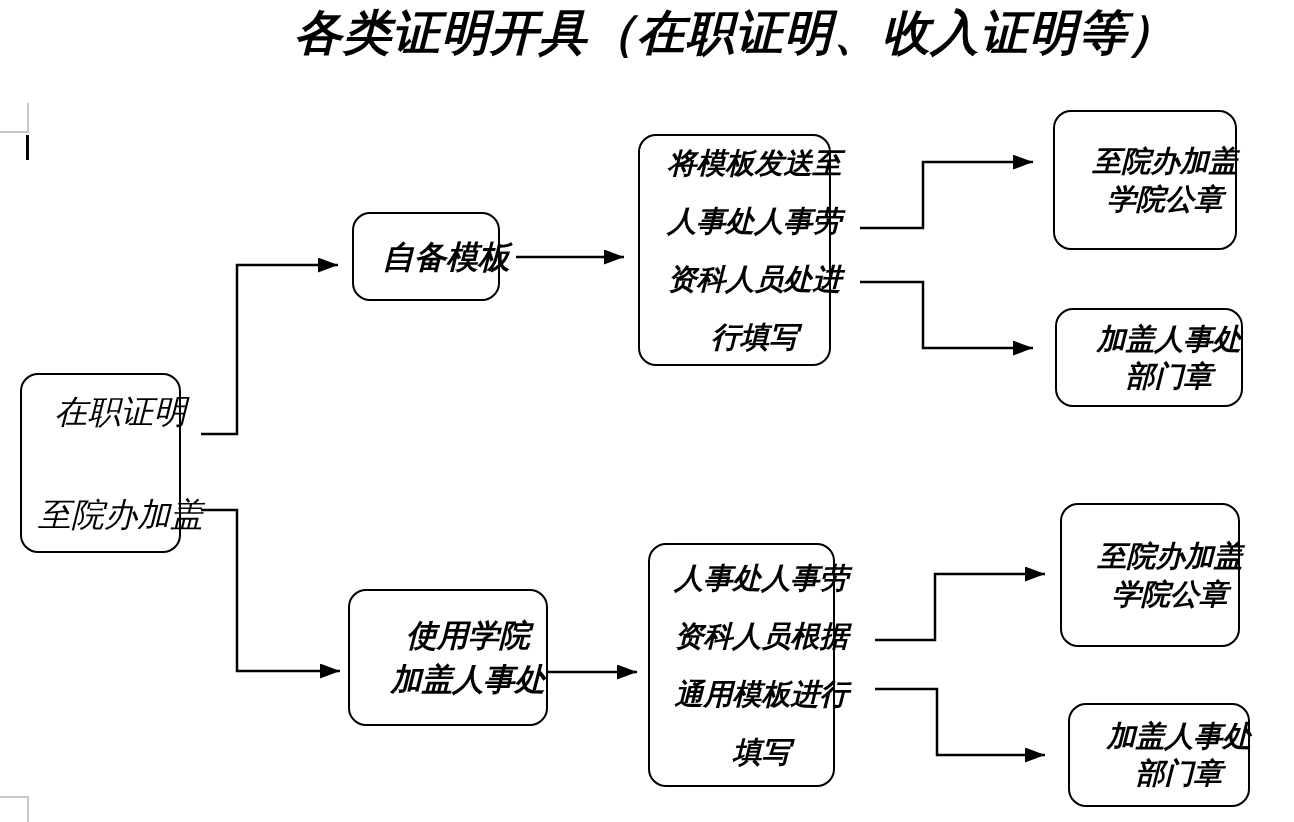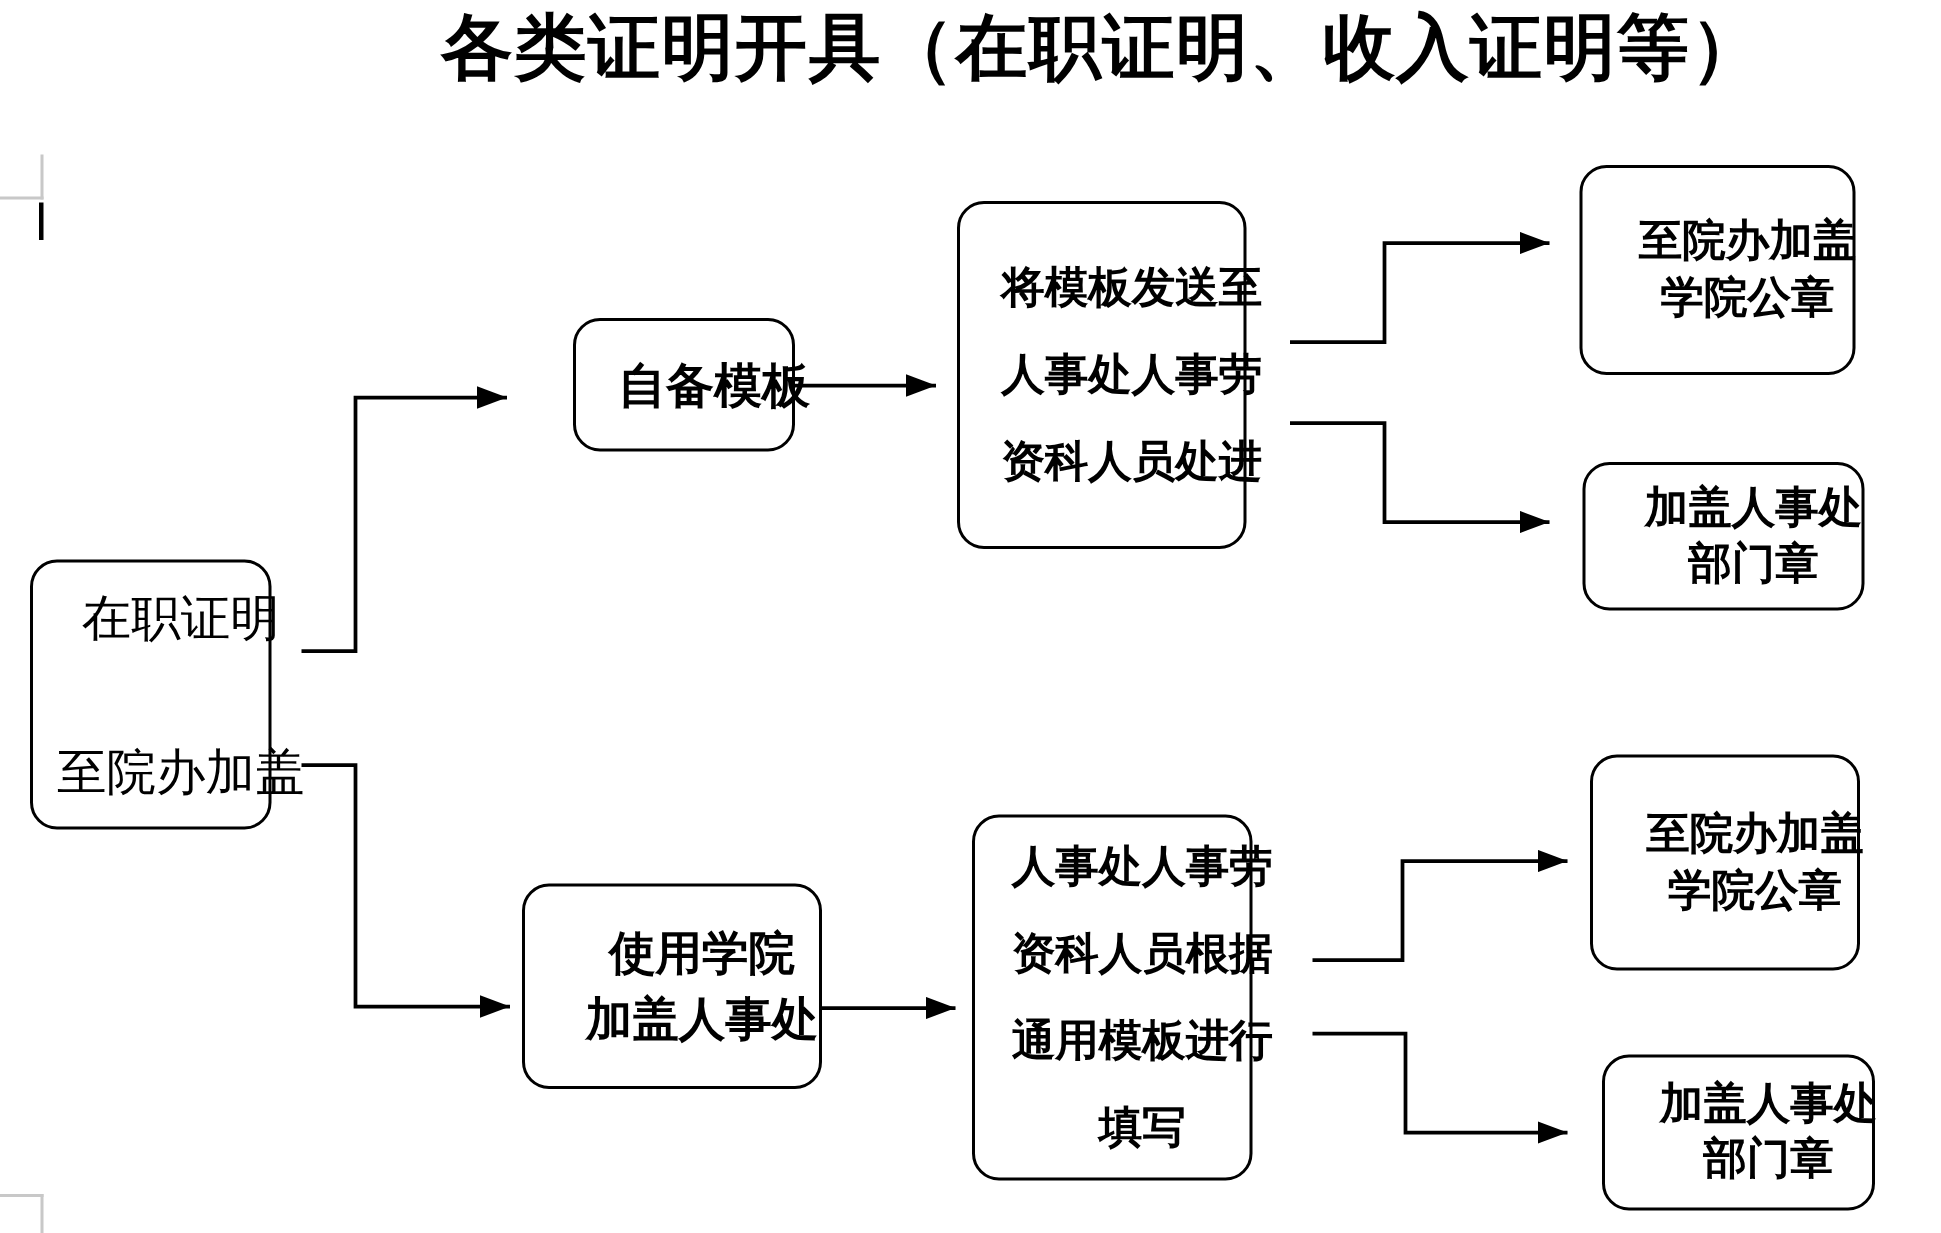--- a/index.html
+++ b/index.html
@@ -1,34 +1,34 @@
 <!DOCTYPE html>
 <html><head>
 <meta charset="utf-8">
 <style>
   html,body{margin:0;padding:0;background:#ffffff;}
   #stage{
     position:relative;width:1294px;height:822px;background:#ffffff;overflow:hidden;
-    font-family:"Liberation Sans","DejaVu Sans",sans-serif;color:#000;
+    font-family:"Liberation Sans","DejaVu Sans",sans-serif;color:#000;font-style:italic;
   }
   
   .title{
     position:absolute;left:240px;top:4px;width:990px;height:60px;
     text-align:center;font-size:48px;font-weight:bold;letter-spacing:1px;
     white-space:nowrap;line-height:58px;
   }
   
   .node{
     position:absolute;box-sizing:border-box;border:2.5px solid #000;border-radius:18px;
     background:#fff;display:flex;flex-direction:column;align-items:center;justify-content:center;
     text-align:center;font-weight:bold;padding-left:40px;
   }
   .node span{display:block;white-space:nowrap;}
   #node-source          {left:20px;  top:373px; width:161px; height:180px; font-size:33px; font-weight:normal; line-height:73px;gap:30px;}
-  #node-own-template    {left:352px; top:212px; width:148px; height:89px;  font-size:32px; line-height:40px;margin-left:30px;}
+  #node-own-template    {left:352px; top:212px; width:148px; height:89px;  font-size:32px; line-height:40px;}
   #node-own-fill        {left:638px; top:134px; width:193px; height:232px; font-size:29px; line-height:58px;}
   #node-own-college-seal{left:1053px;top:110px; width:184px; height:140px; font-size:29px; line-height:38px;}
   #node-own-hr-seal     {left:1055px;top:308px; width:188px; height:99px;  font-size:29px; line-height:37px;}
   #node-college-template{left:348px; top:589px; width:200px; height:137px; font-size:31px; line-height:44px;}
   #node-college-fill    {left:648px; top:543px; width:187px; height:244px; font-size:29px; line-height:58px;}
   #node-college-college-seal{left:1060px;top:503px;width:180px;height:144px;font-size:29px;line-height:38px;}
   #node-college-hr-seal {left:1068px;top:703px; width:182px; height:104px; font-size:29px; line-height:37px;}
   
   #connectors{position:absolute;left:0;top:0;width:1294px;height:822px;}
   #connectors polyline{fill:none;stroke:#000;stroke-width:2.5px;}
@@ -75,20 +75,21 @@
   </div>
 
   <div class="node" id="node-own-template">
     <span>自备模板</span>
   </div>
 
   <div class="node" id="node-own-fill">
     <span>将模板发送至</span>
     <span>人事处人事劳</span>
     <span>资科人员处进</span>
+    <span>行填写</span>
   </div>
 
   <div class="node" id="node-own-college-seal">
     <span>至院办加盖</span>
     <span>学院公章</span>
   </div>
 
   <div class="node" id="node-own-hr-seal">
     <span>加盖人事处</span>
     <span>部门章</span>

